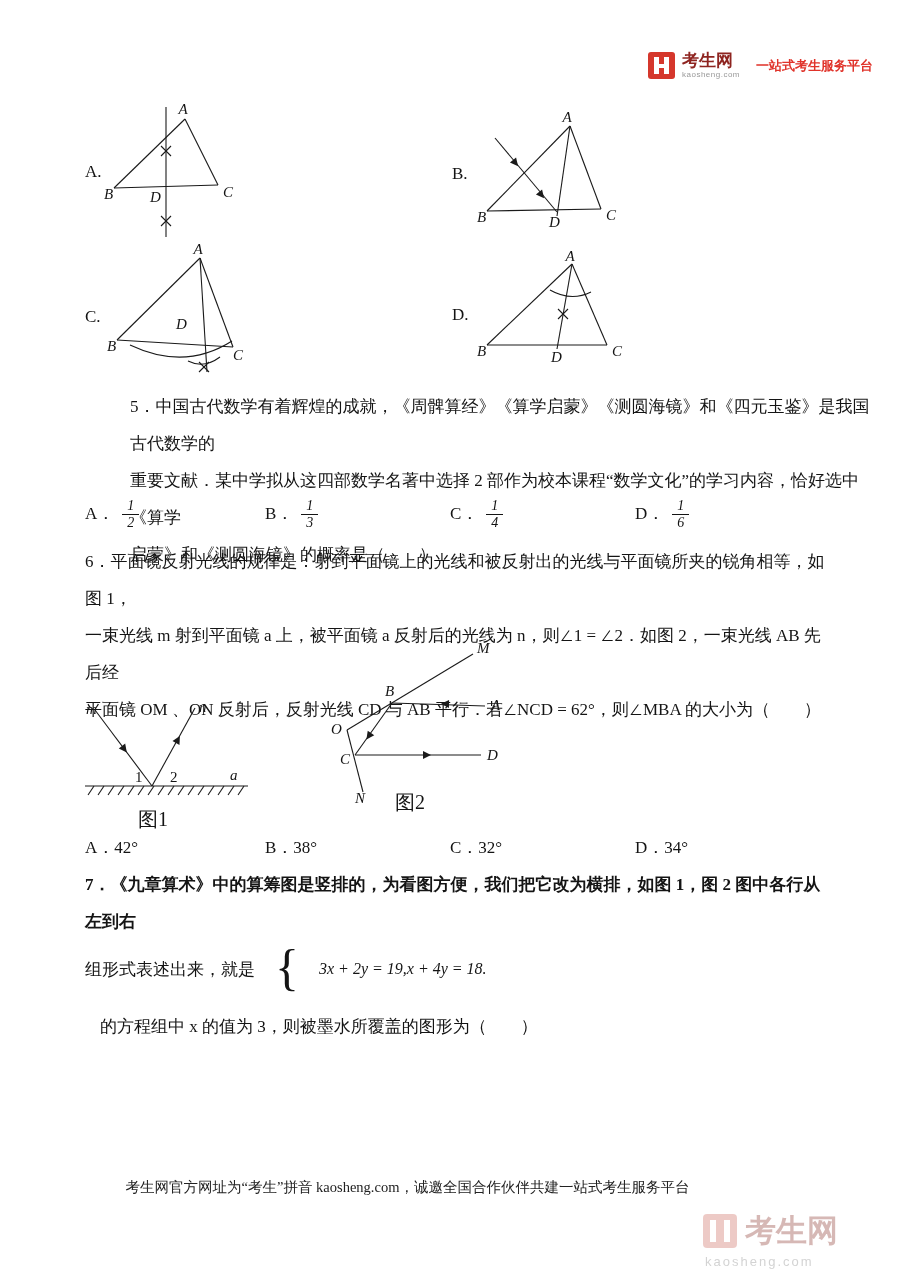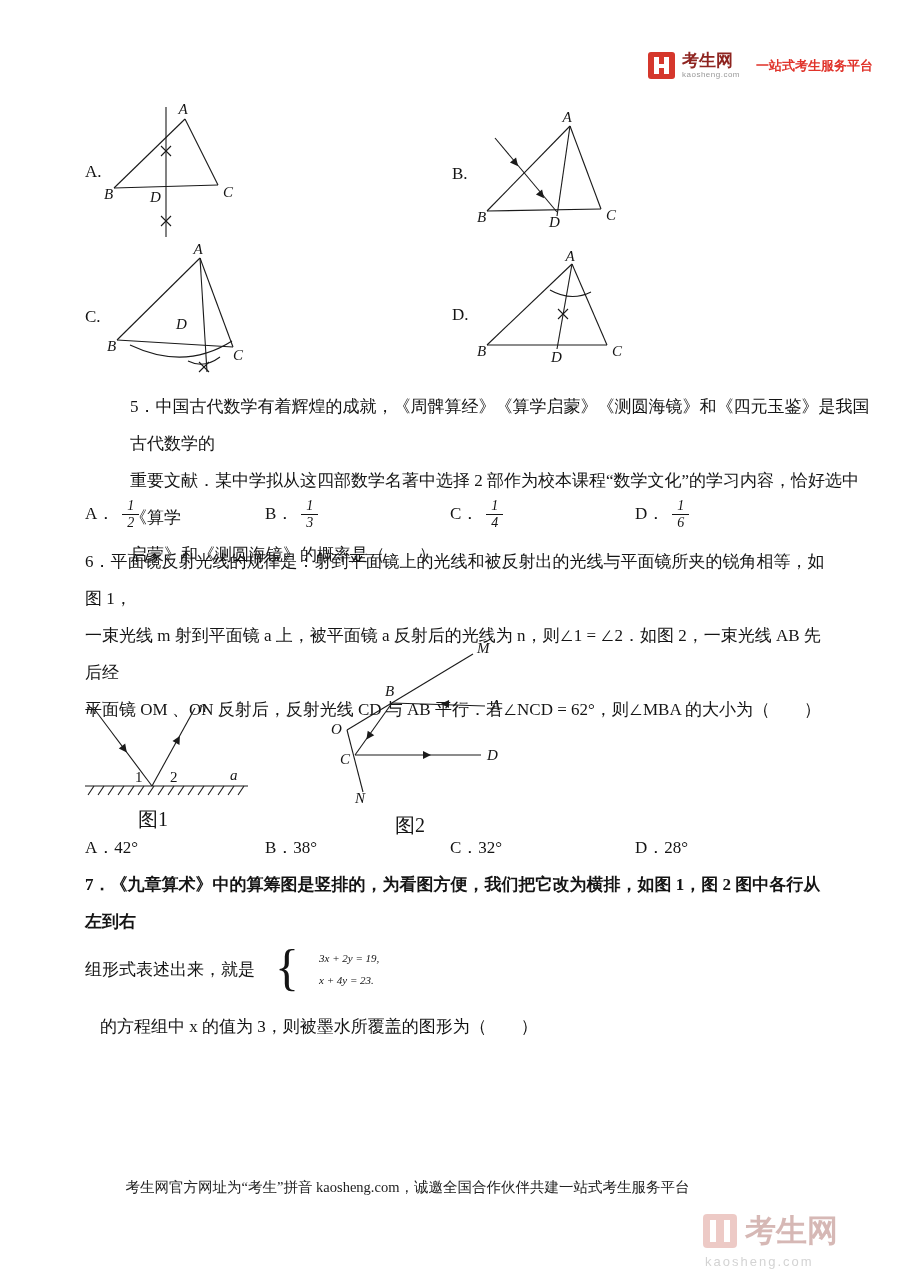--- a/index.html
+++ b/index.html
@@ -33,22 +33,22 @@
   .logo-box::before { left:6px; } .logo-box::after { right:6px; }
   .logo-box .bar { position:absolute; left:6px; right:6px; top:12px; height:4px; background:#fff; }
   .brand-col { display:flex; flex-direction:column; line-height:1.1; }
   .brand-name { font-size:17px; font-weight:bold; color:#8e2420; font-family:"Liberation Sans", sans-serif; }
   .brand-domain { font-size:8px; color:#999; letter-spacing:0.5px; font-family:"Liberation Sans", sans-serif; }
   .brand-tagline { font-size:13px; color:#e0332a; font-weight:bold; margin-left:9px;
                    font-family:Liberation Serif, serif; }
   
   .q7-line3 { display:flex; align-items:center; gap:20px; font-size:17px; }
   .brace { font-size:50px; font-weight:400; line-height:0.85; transform:translateY(-2px); }
-  .eqs { display:inline-flex; flex-direction:column; font-style:italic;
-         font-size:11px; line-height:22px; padding-right:4px; }
+  .eqs { display:inline-flex; flex-direction:row; font-style:italic;
+         font-size:16px; line-height:22px; padding-right:4px; }
   
   .footer { left:0; top:1178px; width:799px; text-align:center; font-size:14.5px; color:#222;padding-left:16px; }
   
   .watermark { left:703px; top:1210px; display:flex; flex-direction:column; opacity:0.75; }
   .wm-row { display:flex; align-items:center; gap:8px; }
   .wm-box { width:34px; height:34px; background:#e8b9b4; border-radius:4px; position:relative; }
   .wm-box::before, .wm-box::after { content:""; position:absolute; top:6px; bottom:6px; width:6px; background:#fff; }
   .wm-box::before { left:7px; } .wm-box::after { right:7px; }
   .wm-name { font-size:31px; font-weight:bold; color:#c9a19d; font-family:"Liberation Sans", sans-serif; }
   .wm-domain { font-size:13px; color:#c5c5c5; letter-spacing:2px; margin-top:2px; margin-left:2px;
@@ -197,38 +197,38 @@
   <path class="arrow" d="M0,-4 L8,0 L0,4 z" transform="translate(46,93) rotate(125)"></path>
   <path class="arrow" d="M0,-4 L8,0 L0,4 z" transform="translate(98,115) rotate(0)"></path>
   <text x="152" y="13">M</text>
   <text x="60" y="56">B</text>
   <text x="166" y="70">A</text>
   <text x="6" y="94">O</text>
   <text x="15" y="124">C</text>
   <text x="162" y="120">D</text>
   <text x="30" y="163">N</text>
 </svg>
-<div class="abs fig-caption" style="left:395px; top:812px;">图2</div>
+<div class="abs fig-caption" style="left:395px; top:789px;">图2</div>
 
 <div class="abs opt-row" style="left:0; top:836px; width:900px; height:30px;">
   <span class="optcell col-a">A．42°</span>
   <span class="optcell col-b">B．38°</span>
   <span class="optcell col-c">C．32°</span>
-  <span class="optcell col-d">D．28°</span>
+  <span class="optcell col-d">D．34°</span>
 </div>
 
 <div class="abs qtext qblock" style="left:85px; top:866px;font-weight:bold;">
   <div>7．《九章算术》中的算筹图是竖排的，为看图方便，我们把它改为横排，如图 1，图 2 图中各行从左到右</div>
 </div>
 <div class="abs q7-line3" style="left:85px; top:938px; width:760px; height:62px;">
   <span>组形式表述出来，就是</span>
   <span class="brace">{</span>
   <span class="eqs">
     <span>3x + 2y = 19,</span>
-    <span>x + 4y = 23.</span>
+    <span>x + 4y = 18.</span>
   </span>
 </div>
 <div class="abs qtext" style="left:85px; top:1008px; width:740px;margin-left:15px;">的方程组中 x 的值为 3，则被墨水所覆盖的图形为（　　）</div>
 
 <div class="abs footer">考生网官方网址为“考生”拼音 kaosheng.com，诚邀全国合作伙伴共建一站式考生服务平台</div>
 
 <div class="abs watermark">
   <div class="wm-row">
     <div class="wm-box"></div>
     <span class="wm-name">考生网</span>

